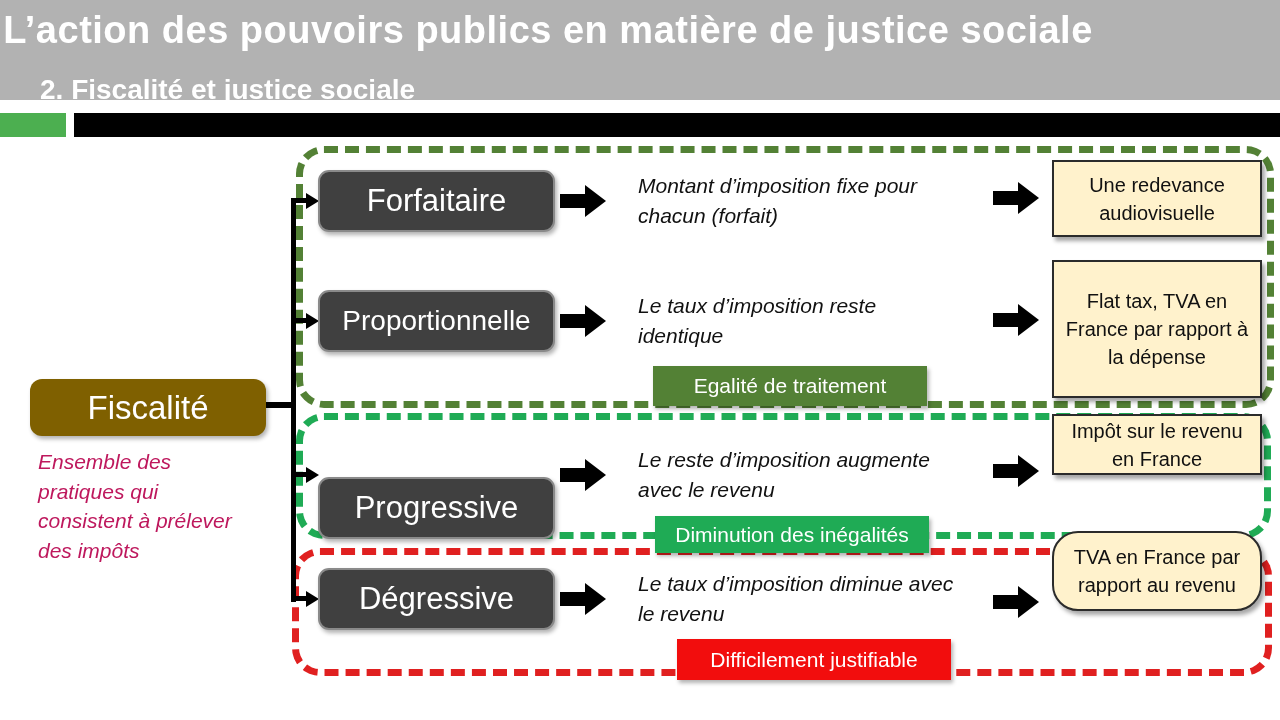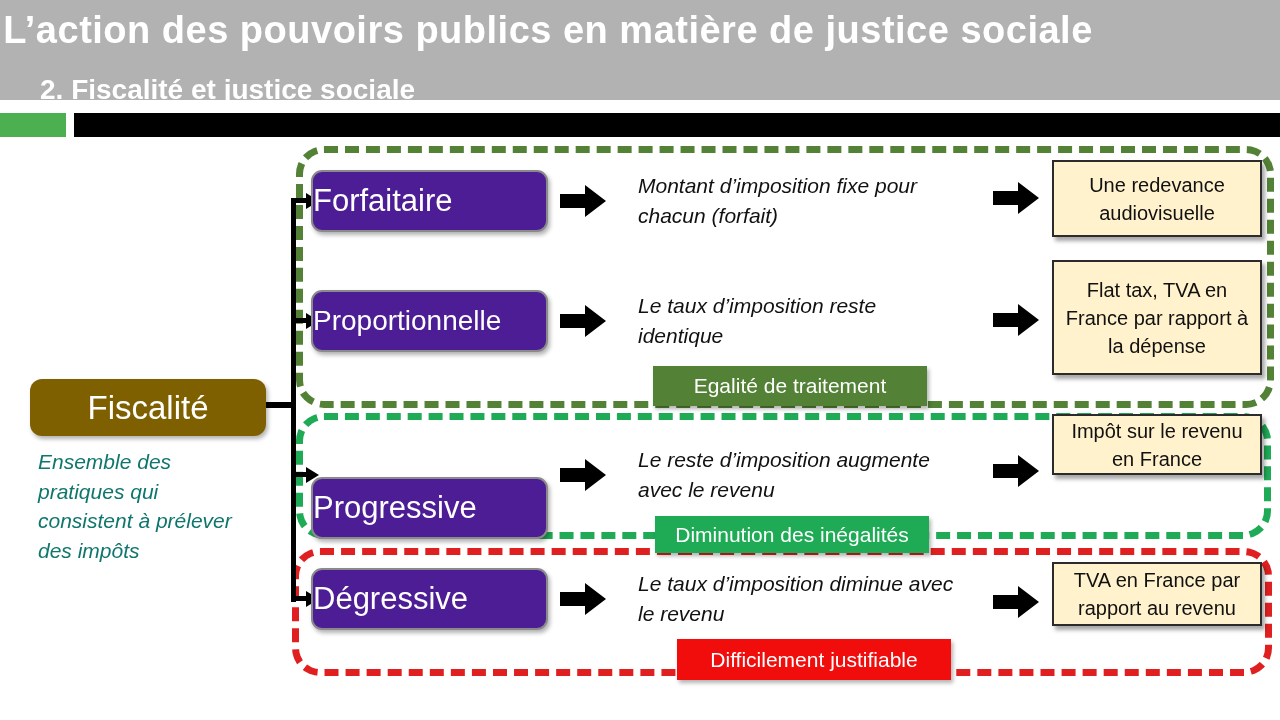--- a/index.html
+++ b/index.html
@@ -17,32 +17,32 @@
   .subtitle { left:40px; top:74px; font-size:28px; font-weight:bold; color:#ffffff; }
   .green-square { left:0; top:113px; width:66px; height:24px; background:#4caf50; }
   .black-bar { left:74px; top:113px; width:1206px; height:24px; background:#000000; }
 
   
   .root-box { left:30px; top:379px; width:236px; height:57px; border-radius:12px;
               background:#7f6000; color:#ffffff; font-size:33px;
               display:flex; align-items:center; justify-content:center;
               box-shadow:2px 3px 4px rgba(0,0,0,0.3); z-index:4; }
   .root-note { left:38px; top:447px; width:200px; font-style:italic;
-               font-size:21px; line-height:29.5px; color:#0f766e; }
+               font-size:21px; line-height:29.5px; color:#be185d; }
 
   
   .section { border-style:dashed; border-width:7px; border-radius:28px; z-index:1; }
   .sec-1 { left:296px; top:146px; width:978px; height:262px; }
   .sec-2 { left:296px; top:413px; width:975px; height:126px; }
   .sec-3 { left:292px; top:548px; width:980px; height:128px; }
 
   
-  .pill { left:311px; width:237px; height:62px; background:#4c1d95;
+  .pill { left:318px; width:237px; height:62px; background:#404040;
           border:2px solid #8a8a8a; border-radius:11px; color:#ffffff;
-          display:flex; align-items:center; 
+          display:flex; align-items:center; justify-content:center;
           box-shadow:2px 3px 4px rgba(0,0,0,0.3); z-index:3; }
 
   
   .def { font-style:italic; font-size:21px; line-height:30px; color:#111111; z-index:3; }
 
   
   .example { left:1052px; width:210px; background:#fff2cc; border:2px solid #2b2b2b;
              display:flex; align-items:center; justify-content:center; text-align:center;
              font-size:20px; line-height:28px; color:#111111; padding:4px 10px;
              box-shadow:3px 4px 4px rgba(0,0,0,0.35); z-index:3; }
@@ -111,21 +111,21 @@
 </div>
 <div class="abs flow-arrow" style="left:560px; top:305px;">
   <div class="bar"></div>
     <div class="head"></div>
 </div>
 <div class="abs def" style="left:638px; top:291px; width:270px;">Le taux d’imposition reste identique</div>
 <div class="abs flow-arrow" style="left:993px; top:304px;">
   <div class="bar"></div>
     <div class="head"></div>
 </div>
-<div class="abs example" style="top:260px; height:115px;">Flat tax, TVA en France par rapport à la dépense</div>
+<div class="abs example" style="top:260px; height:138px;">Flat tax, TVA en France par rapport à la dépense</div>
 
 <div class="abs pill" style="top:444px; font-size:31px;margin-top:33px;">
   <span>Progressive</span>
 </div>
 <div class="abs flow-arrow" style="left:560px; top:459px;">
   <div class="bar"></div>
     <div class="head"></div>
 </div>
 <div class="abs def" style="left:638px; top:445px; width:310px;">Le reste d’imposition augmente avec le revenu</div>
 <div class="abs flow-arrow" style="left:993px; top:455px;">
@@ -139,17 +139,17 @@
 </div>
 <div class="abs flow-arrow" style="left:560px; top:583px;">
   <div class="bar"></div>
     <div class="head"></div>
 </div>
 <div class="abs def" style="left:638px; top:569px; width:330px;">Le taux d’imposition diminue avec le revenu</div>
 <div class="abs flow-arrow" style="left:993px; top:586px;">
   <div class="bar"></div>
     <div class="head"></div>
 </div>
-<div class="abs example" style="top:562px; height:64px;">TVA en France par rapport au revenu</div>
+<div class="abs example" style="top:531px; height:80px;border-radius:26px;">TVA en France par rapport au revenu</div>
 
 <div class="abs badge" style="left: 653px; top: 366px; height: 40px; background-color: rgb(83, 129, 53);">Egalité de traitement</div>
 <div class="abs badge" style="left: 655px; top: 516px; height: 37px; background-color: rgb(31, 171, 85); text-align: center;">Diminution des inégalités</div>
 <div class="abs badge" style="left: 677px; top: 639px; height: 41px; background-color: rgb(242, 13, 13);">Difficilement justifiable</div>
 
 </body></html>

